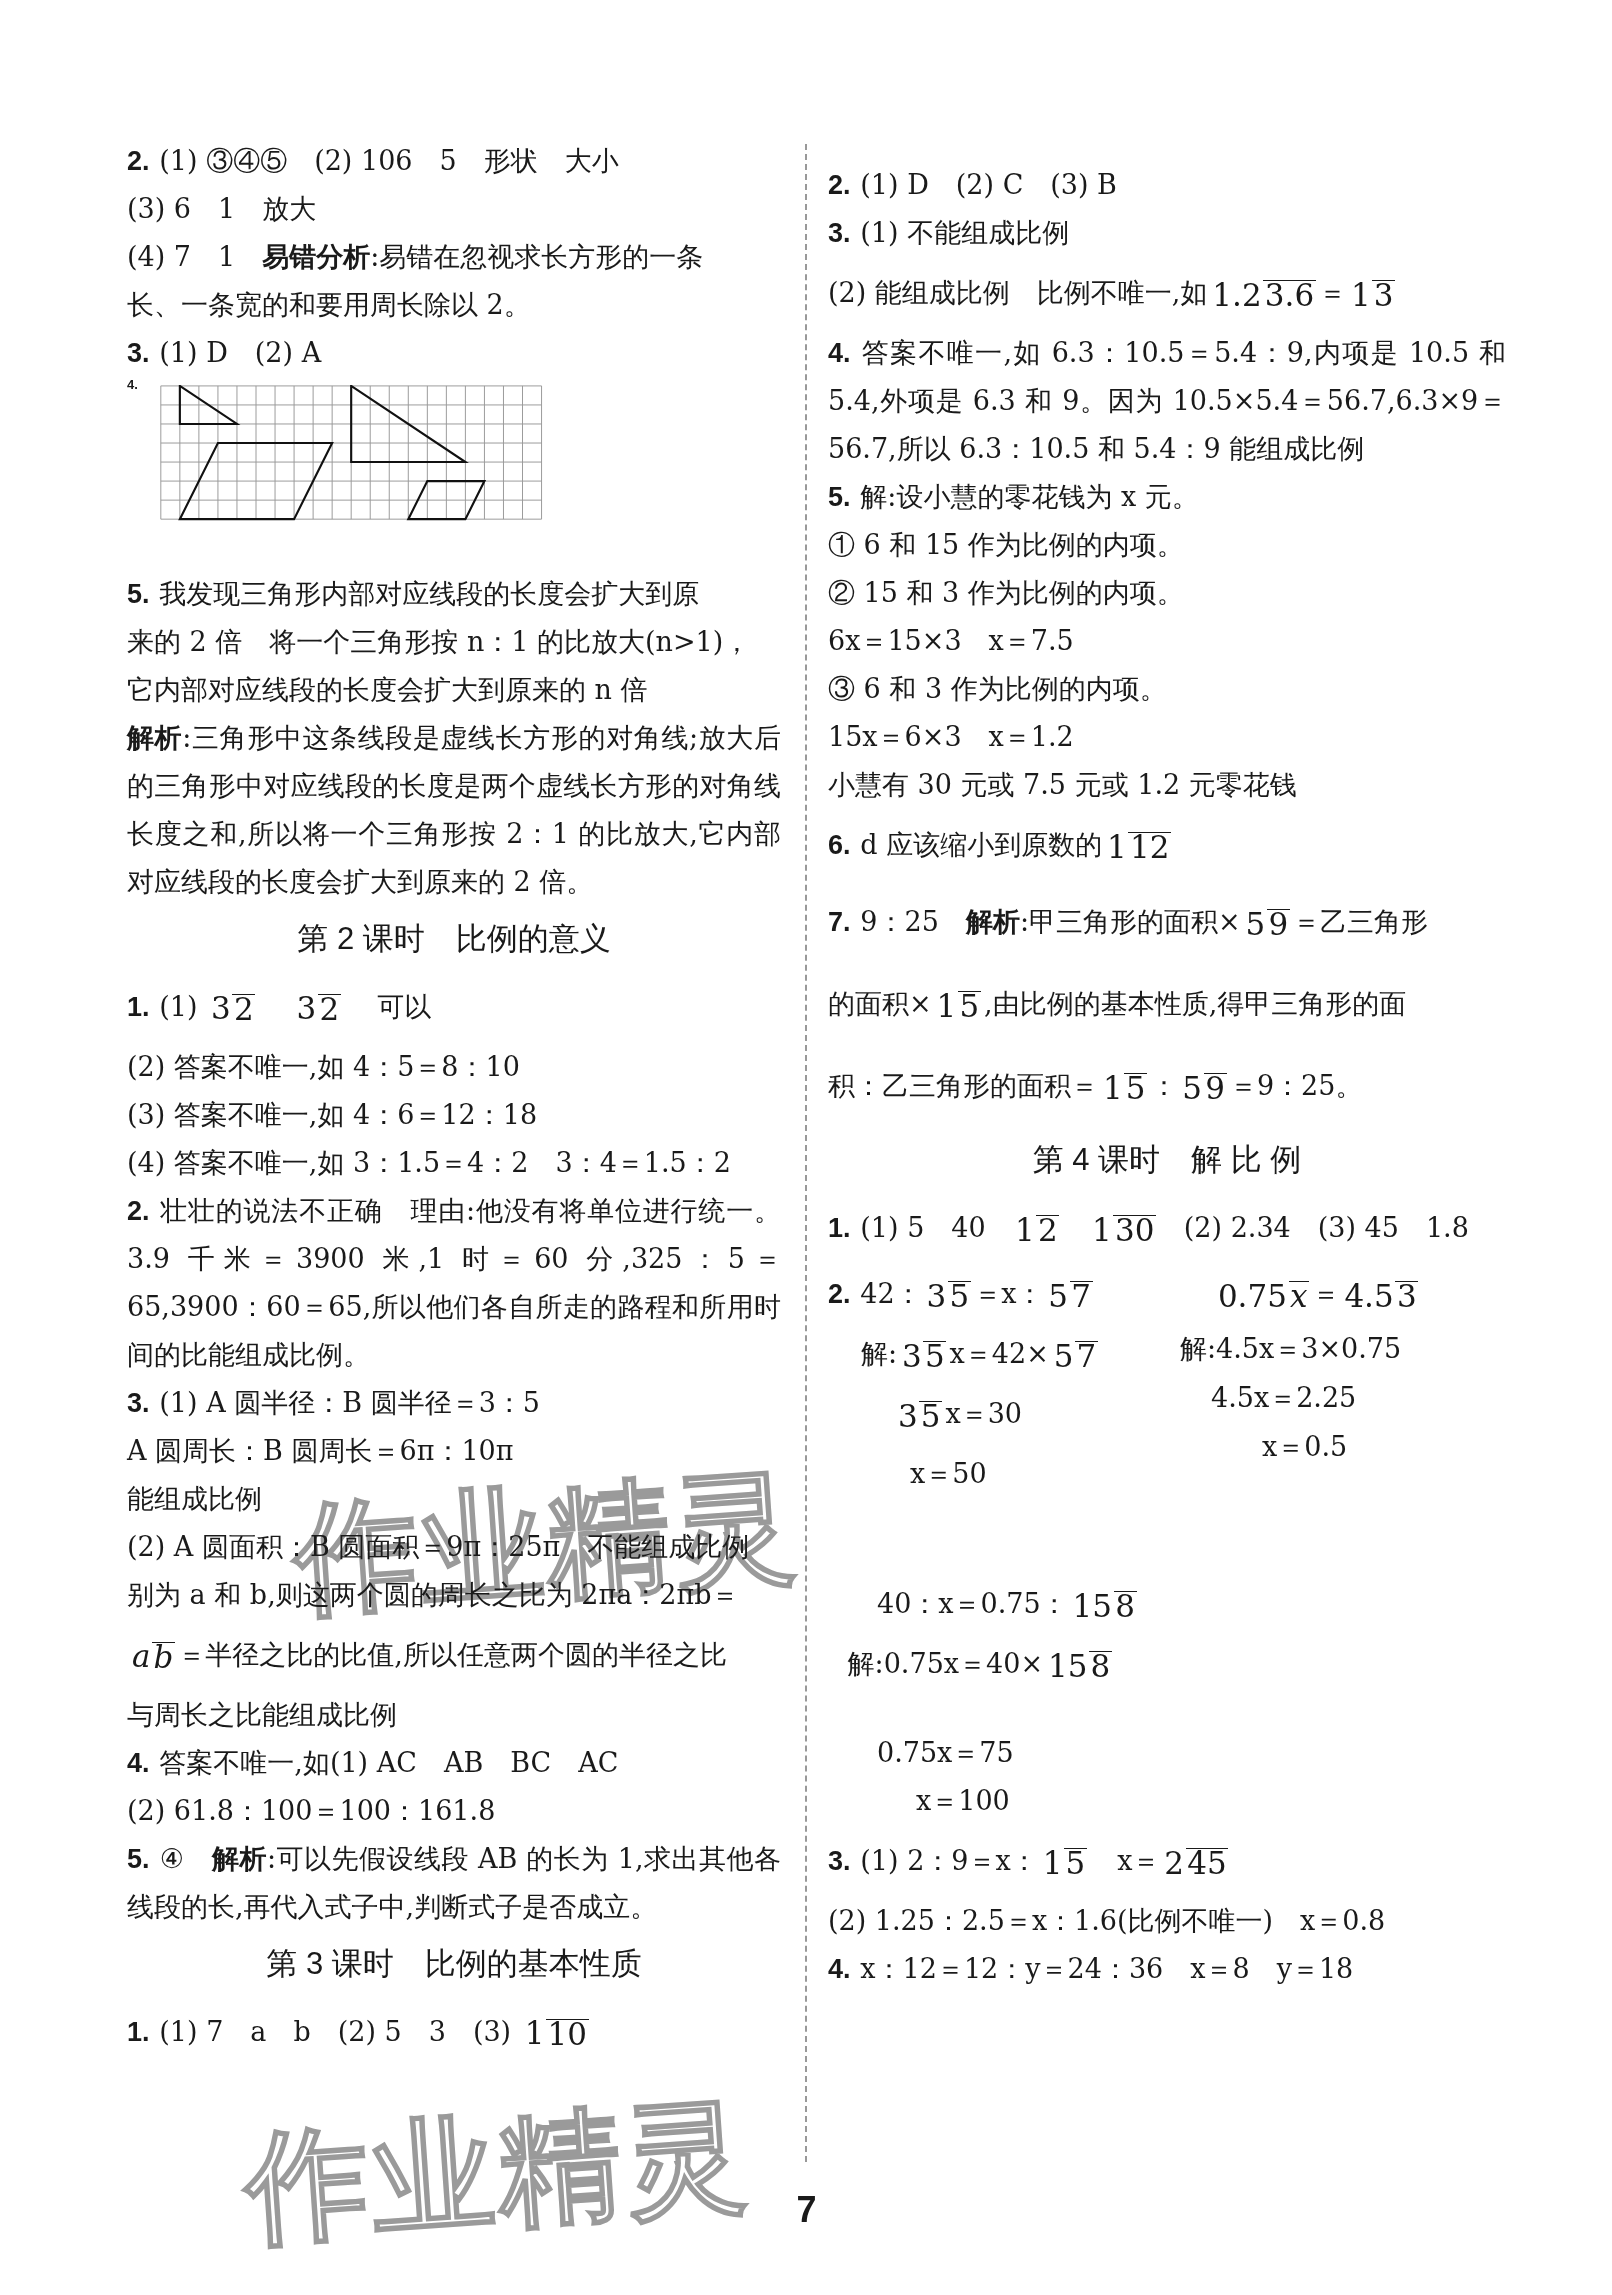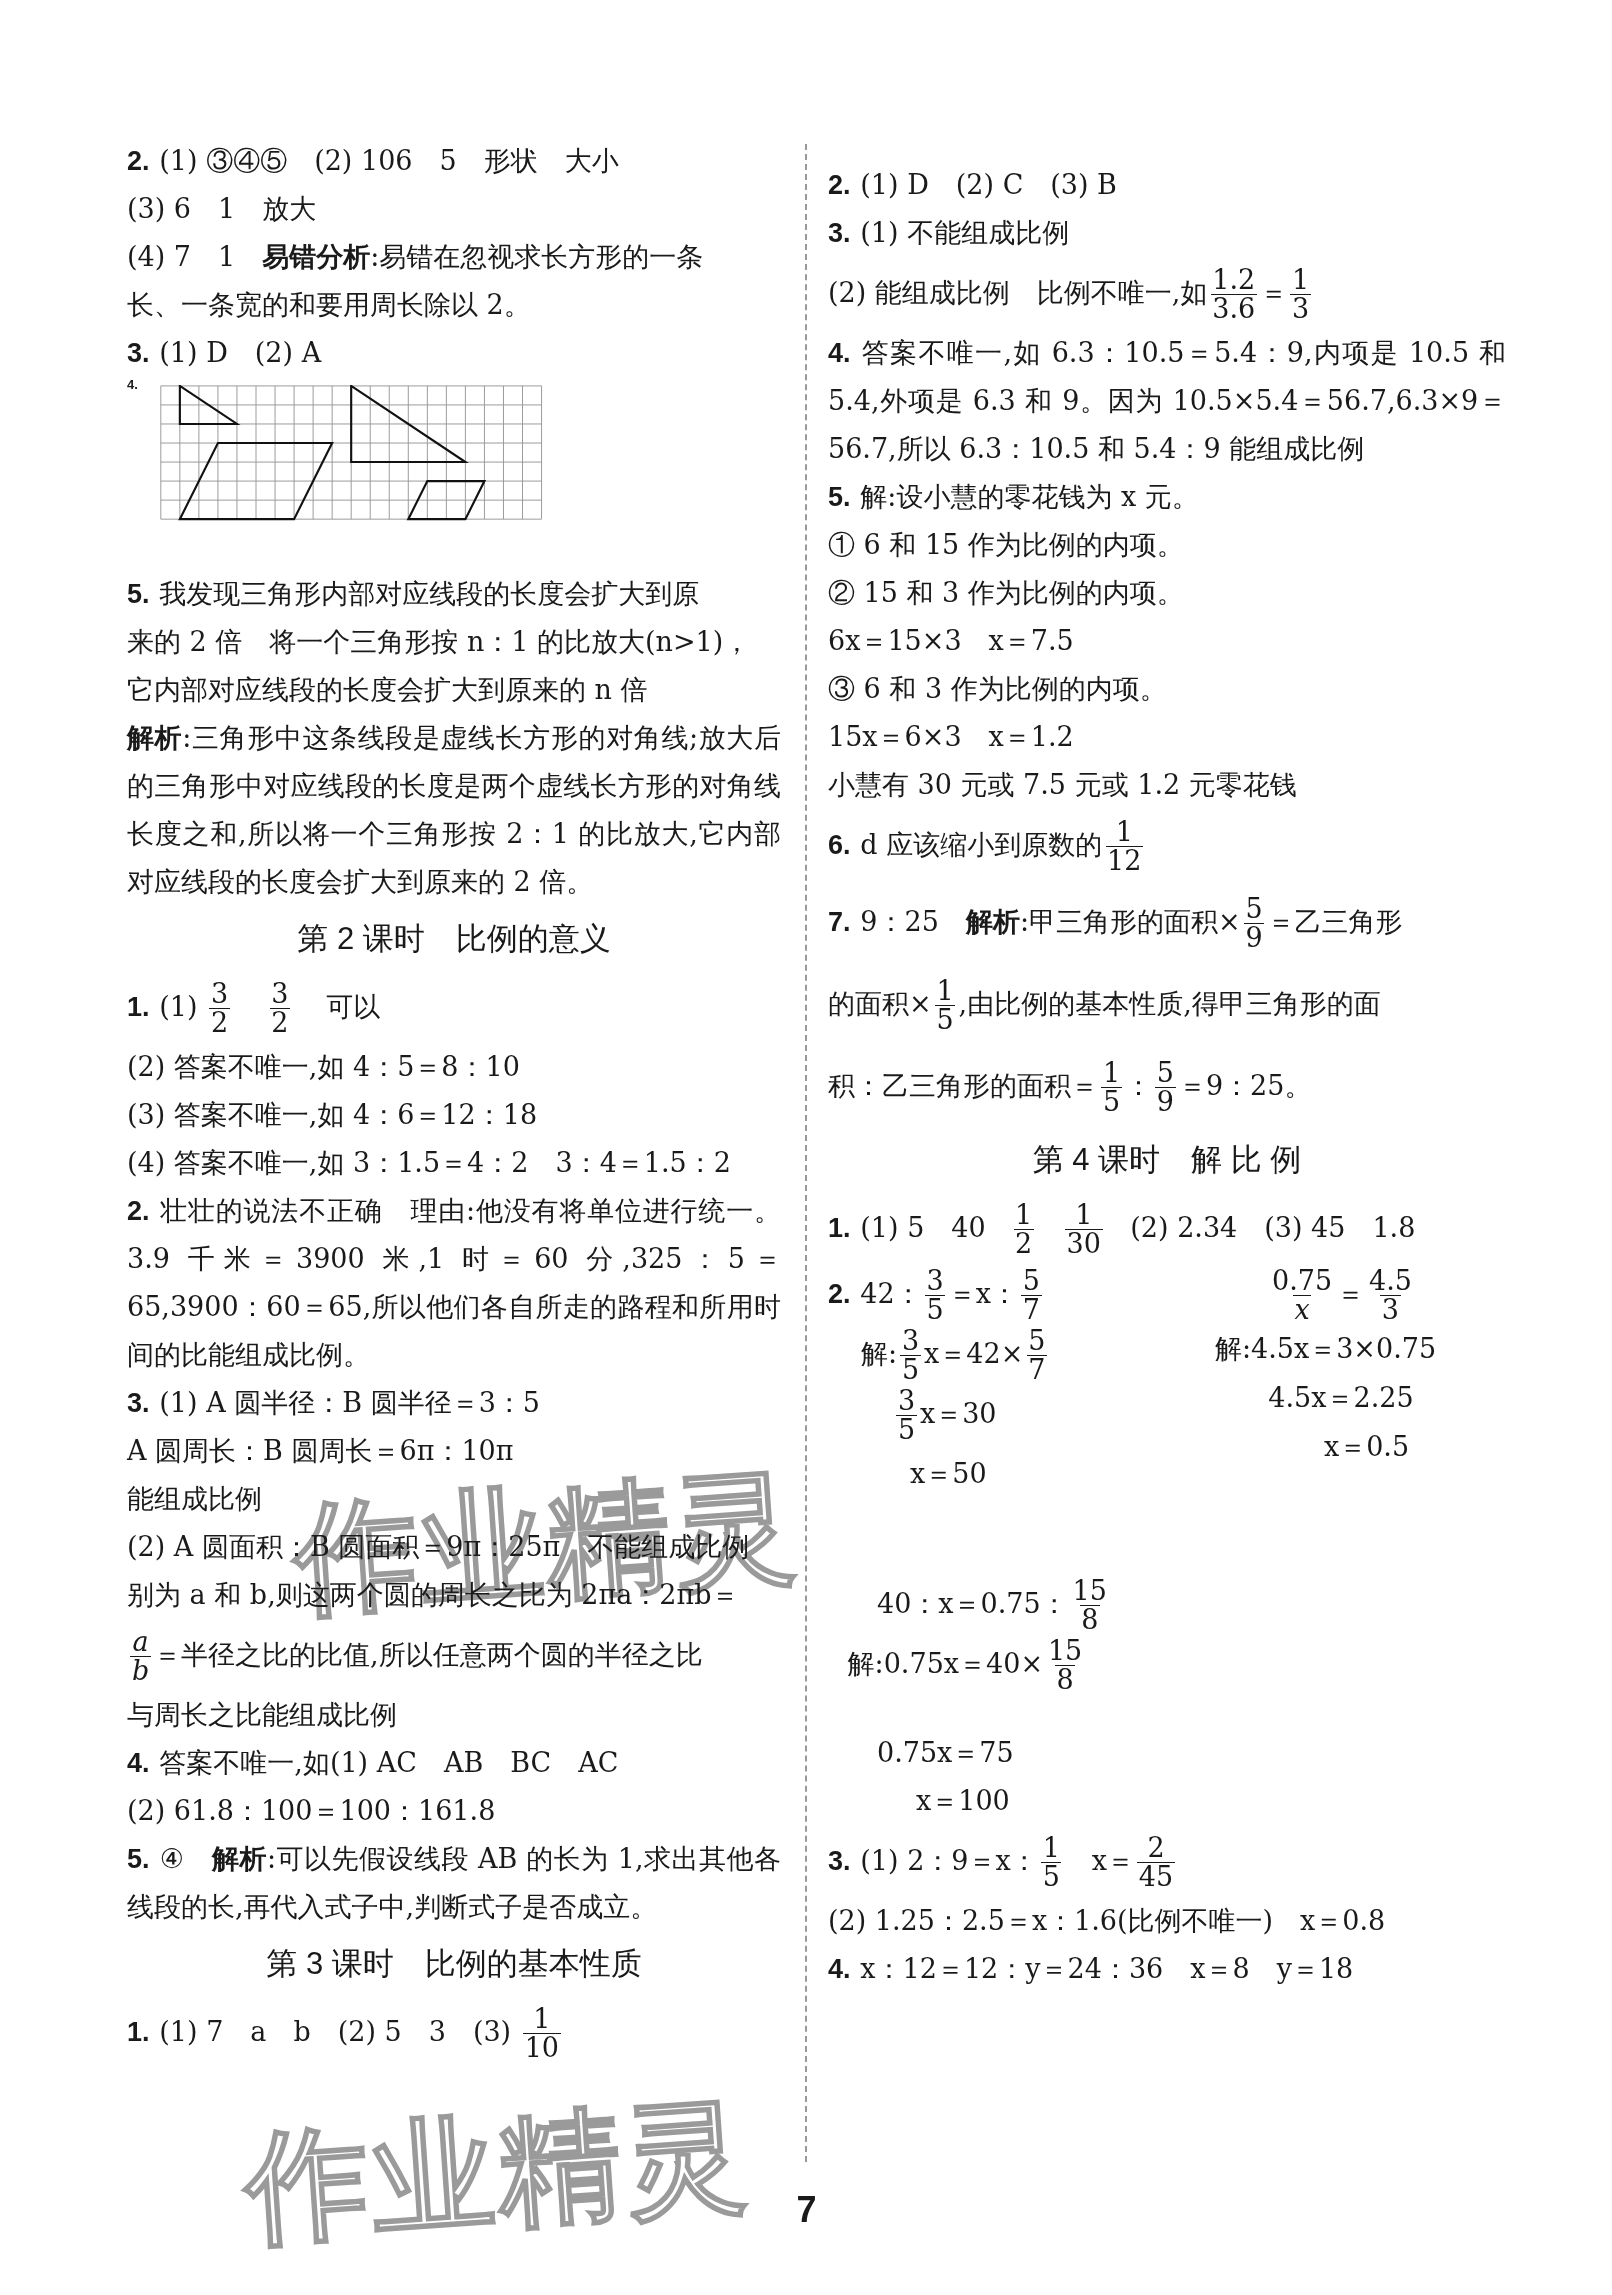--- a/index.html
+++ b/index.html
@@ -8,22 +8,22 @@
   .col { position:absolute; top:137px; }
   .left { left:127px; width:654px; }
   .right { left:828px; width:678px;margin-top:24px; }
   .divider { position:absolute; left:805px; top:144px; height:2018px; border-left:2.5px dashed #999; }
   .ln { font-size:27px; line-height:48px; white-space:nowrap; position:relative; }
   .ln.wrap { white-space:normal; text-align:justify; text-align-last:left; }
   .num { font-family:"Liberation Sans","DejaVu Sans",sans-serif; font-weight:bold; margin-right:9.8px; }
   .hl { font-family:Liberation Serif, serif; font-weight:bold; }
   .it { font-style:italic; }
   .sp { display:inline-block; width:24.5px; }
-  .frac { display:inline-flex; flex-direction:column; align-items:center; vertical-align:middle;
-          font-size:27px; line-height:28px; margin:0 3.3px; }
+  .frac { display:inline-flex; flex-direction:row; align-items:center; vertical-align:middle;
+          font-size:31px; line-height:28px; margin:0 3.3px; }
   .frac .n { padding:0 1.6px; }
   .frac .d { border-top:1.6px solid #1a1a1a; padding:0 1.6px; }
   .tall { line-height:72px; }
   .heading { font-family:"Liberation Sans","DejaVu Sans",sans-serif; font-weight:normal; font-size:31px;
              text-align:center; line-height:65px; }
   .indent1 { padding-left:33px; }
   .indent2 { padding-left:65px; }
   .grid-wrap { position:relative; height:188px; }
   .grid-wrap .num { position:absolute; left:0; top:0; }
   .grid-svg { position:absolute; left:33px; top:8.2px; }
@@ -196,21 +196,21 @@
           </span><span>x＝42×</span><span class="frac">
             <span class="n">5</span>
             <span class="d">7</span>
           </span></div>
       <div class="ln tall indent2"><span class="frac">
             <span class="n">3</span>
             <span class="d">5</span>
           </span><span>x＝30</span></div>
       <div class="ln indent2" style="padding-left:82px"><span>x＝50</span></div>
     </div>
-    <div class="eqblock" style="left:334px; top:0; width:327px;text-align:center;">
+    <div class="eqblock" style="left:352px; top:0; width:327px;">
       <div class="ln tall" style="padding-left:33px"><span class="frac">
             <span class="n">0.75</span>
             <span class="d it">x</span>
           </span><span>＝</span><span class="frac">
             <span class="n">4.5</span>
             <span class="d">3</span>
           </span></div>
       <div class="ln" style="line-height:49px"><span>解:4.5x＝3×0.75</span></div>
       <div class="ln" style="padding-left:31px; line-height:49px"><span>4.5x＝2.25</span></div>
       <div class="ln" style="padding-left:82px; line-height:49px"><span>x＝0.5</span></div>

